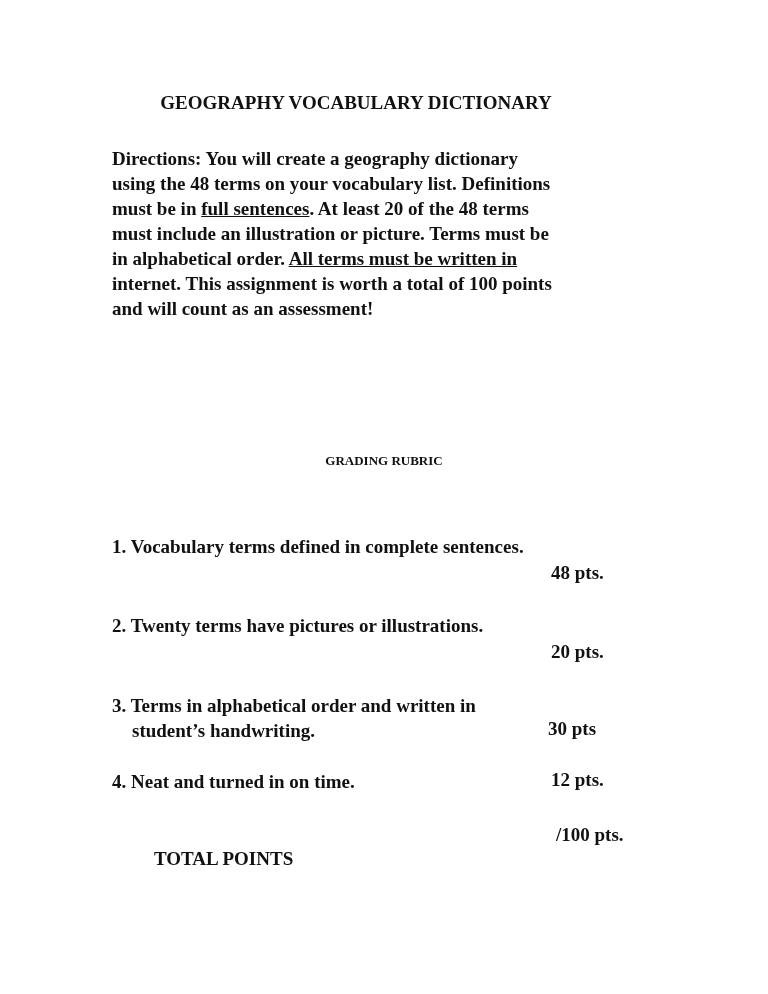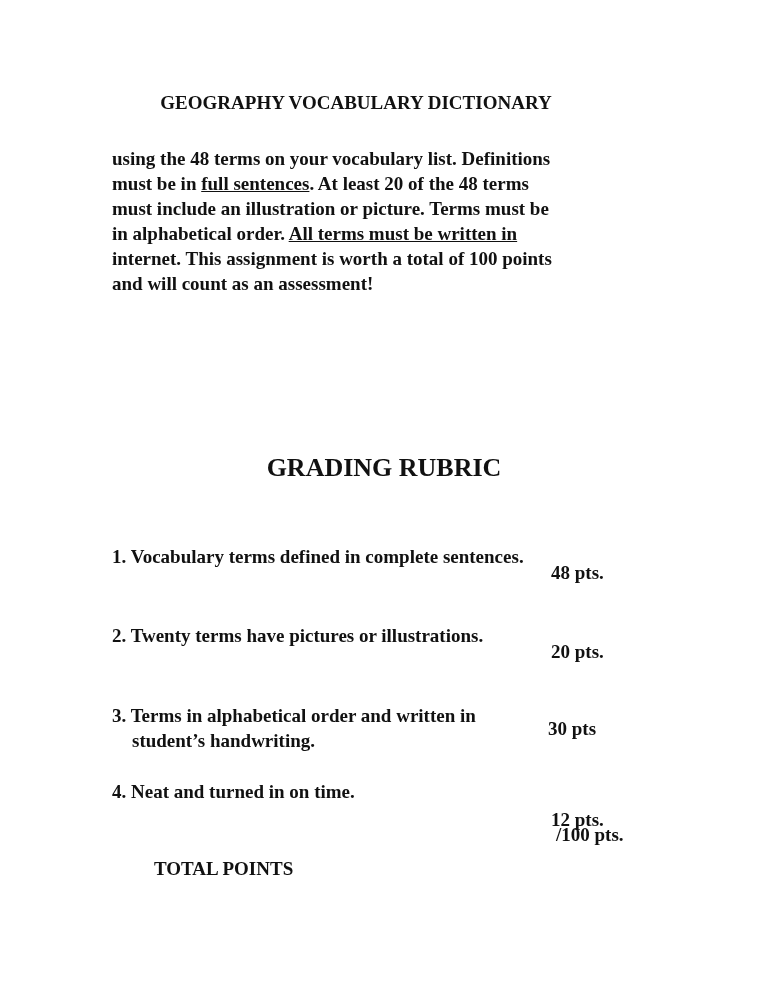--- a/index.html
+++ b/index.html
@@ -23,33 +23,34 @@
       top: 92px;
     }
     .para {
       left: 112px;
       font-size: 19px;
       line-height: 25px;
     }
     .para .line { display: block; white-space: nowrap; }
     .u { text-decoration: underline; }
     .rubric-title {
-      font-size: 26px;
+      font-size: 13px;
       left: 0; width: 768px; text-align: center;
       top: 453px;
     }
-    .item { font-size: 19px; line-height: 25px; margin-top: 10px; }
+    .item { font-size: 19px; line-height: 25px; }
     .pts { font-size: 19px; }
   </style>
 </head>
 <body>
 
 <div class="abs title">GEOGRAPHY VOCABULARY DICTIONARY</div>
 
 <div class="abs para" style="top:146px;">
+  <span class="line">Directions: You will create a geography dictionary</span>
   <span class="line">using the 48 terms on your vocabulary list.  Definitions</span>
   <span class="line"><span>must be in </span><span class="u">full sentences</span><span>.  At least 20 of the 48 terms</span></span>
   <span class="line">must include an illustration or picture.  Terms must be</span>
   <span class="line"><span>in alphabetical order.  </span><span class="u">All terms must be written in</span></span>
   <span class="line">internet. This assignment is worth a total of 100 points</span>
   <span class="line">and will count as an assessment!</span>
 </div>
 
 <div class="abs rubric-title">GRADING RUBRIC</div>
 
@@ -57,16 +58,16 @@
 <div class="abs pts" style="left:551px; top:562px;">48 pts.</div>
 
 <div class="abs item" style="left:112px; top:613px;">2.  Twenty terms have pictures or illustrations.</div>
 <div class="abs pts" style="left:551px; top:641px;">20 pts.</div>
 
 <div class="abs item" style="left:112px; top:693px;">3. Terms in alphabetical order and written in</div>
 <div class="abs item" style="left:132px; top:718px;">student’s handwriting.</div>
 <div class="abs pts" style="left:548px; top:718px;">30 pts</div>
 
 <div class="abs item" style="left:112px; top:769px;">4.  Neat and turned in on time.</div>
-<div class="abs pts" style="left:551px; top:769px;margin-top:40px;">12 pts.</div>
+<div class="abs pts" style="left:551px; top:769px;">12 pts.</div>
 
 <div class="abs item" style="left:154px; top:846px;">TOTAL POINTS</div>
 <div class="abs pts" style="left:556px; top:824px;">/100 pts.</div>
 
 </body></html>

